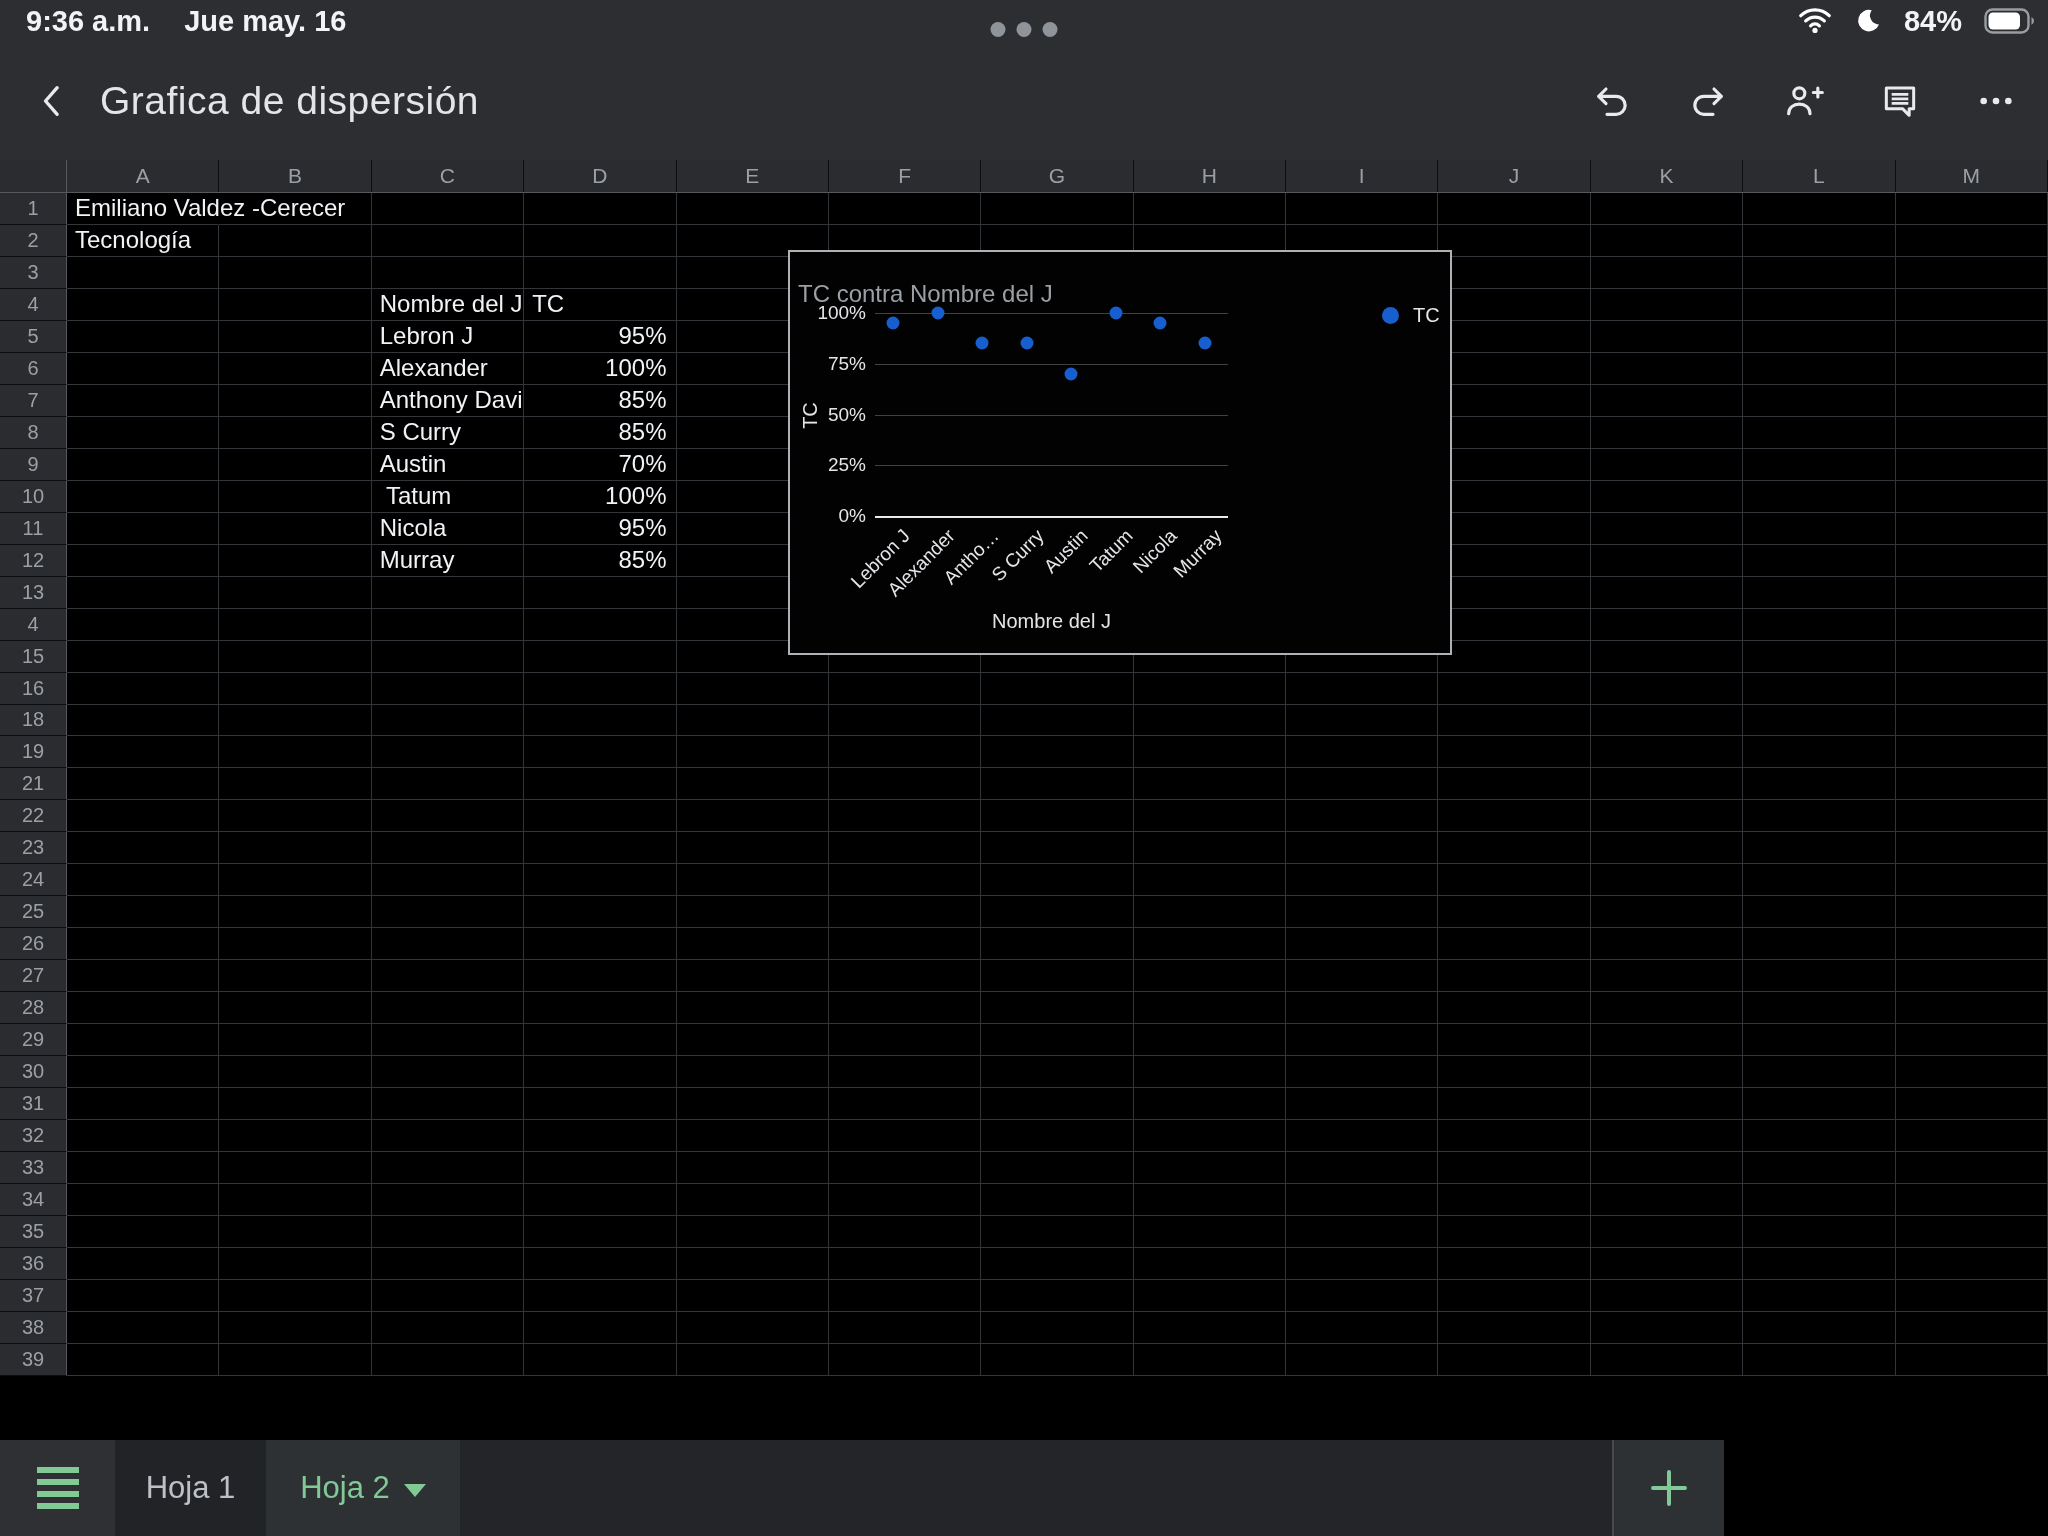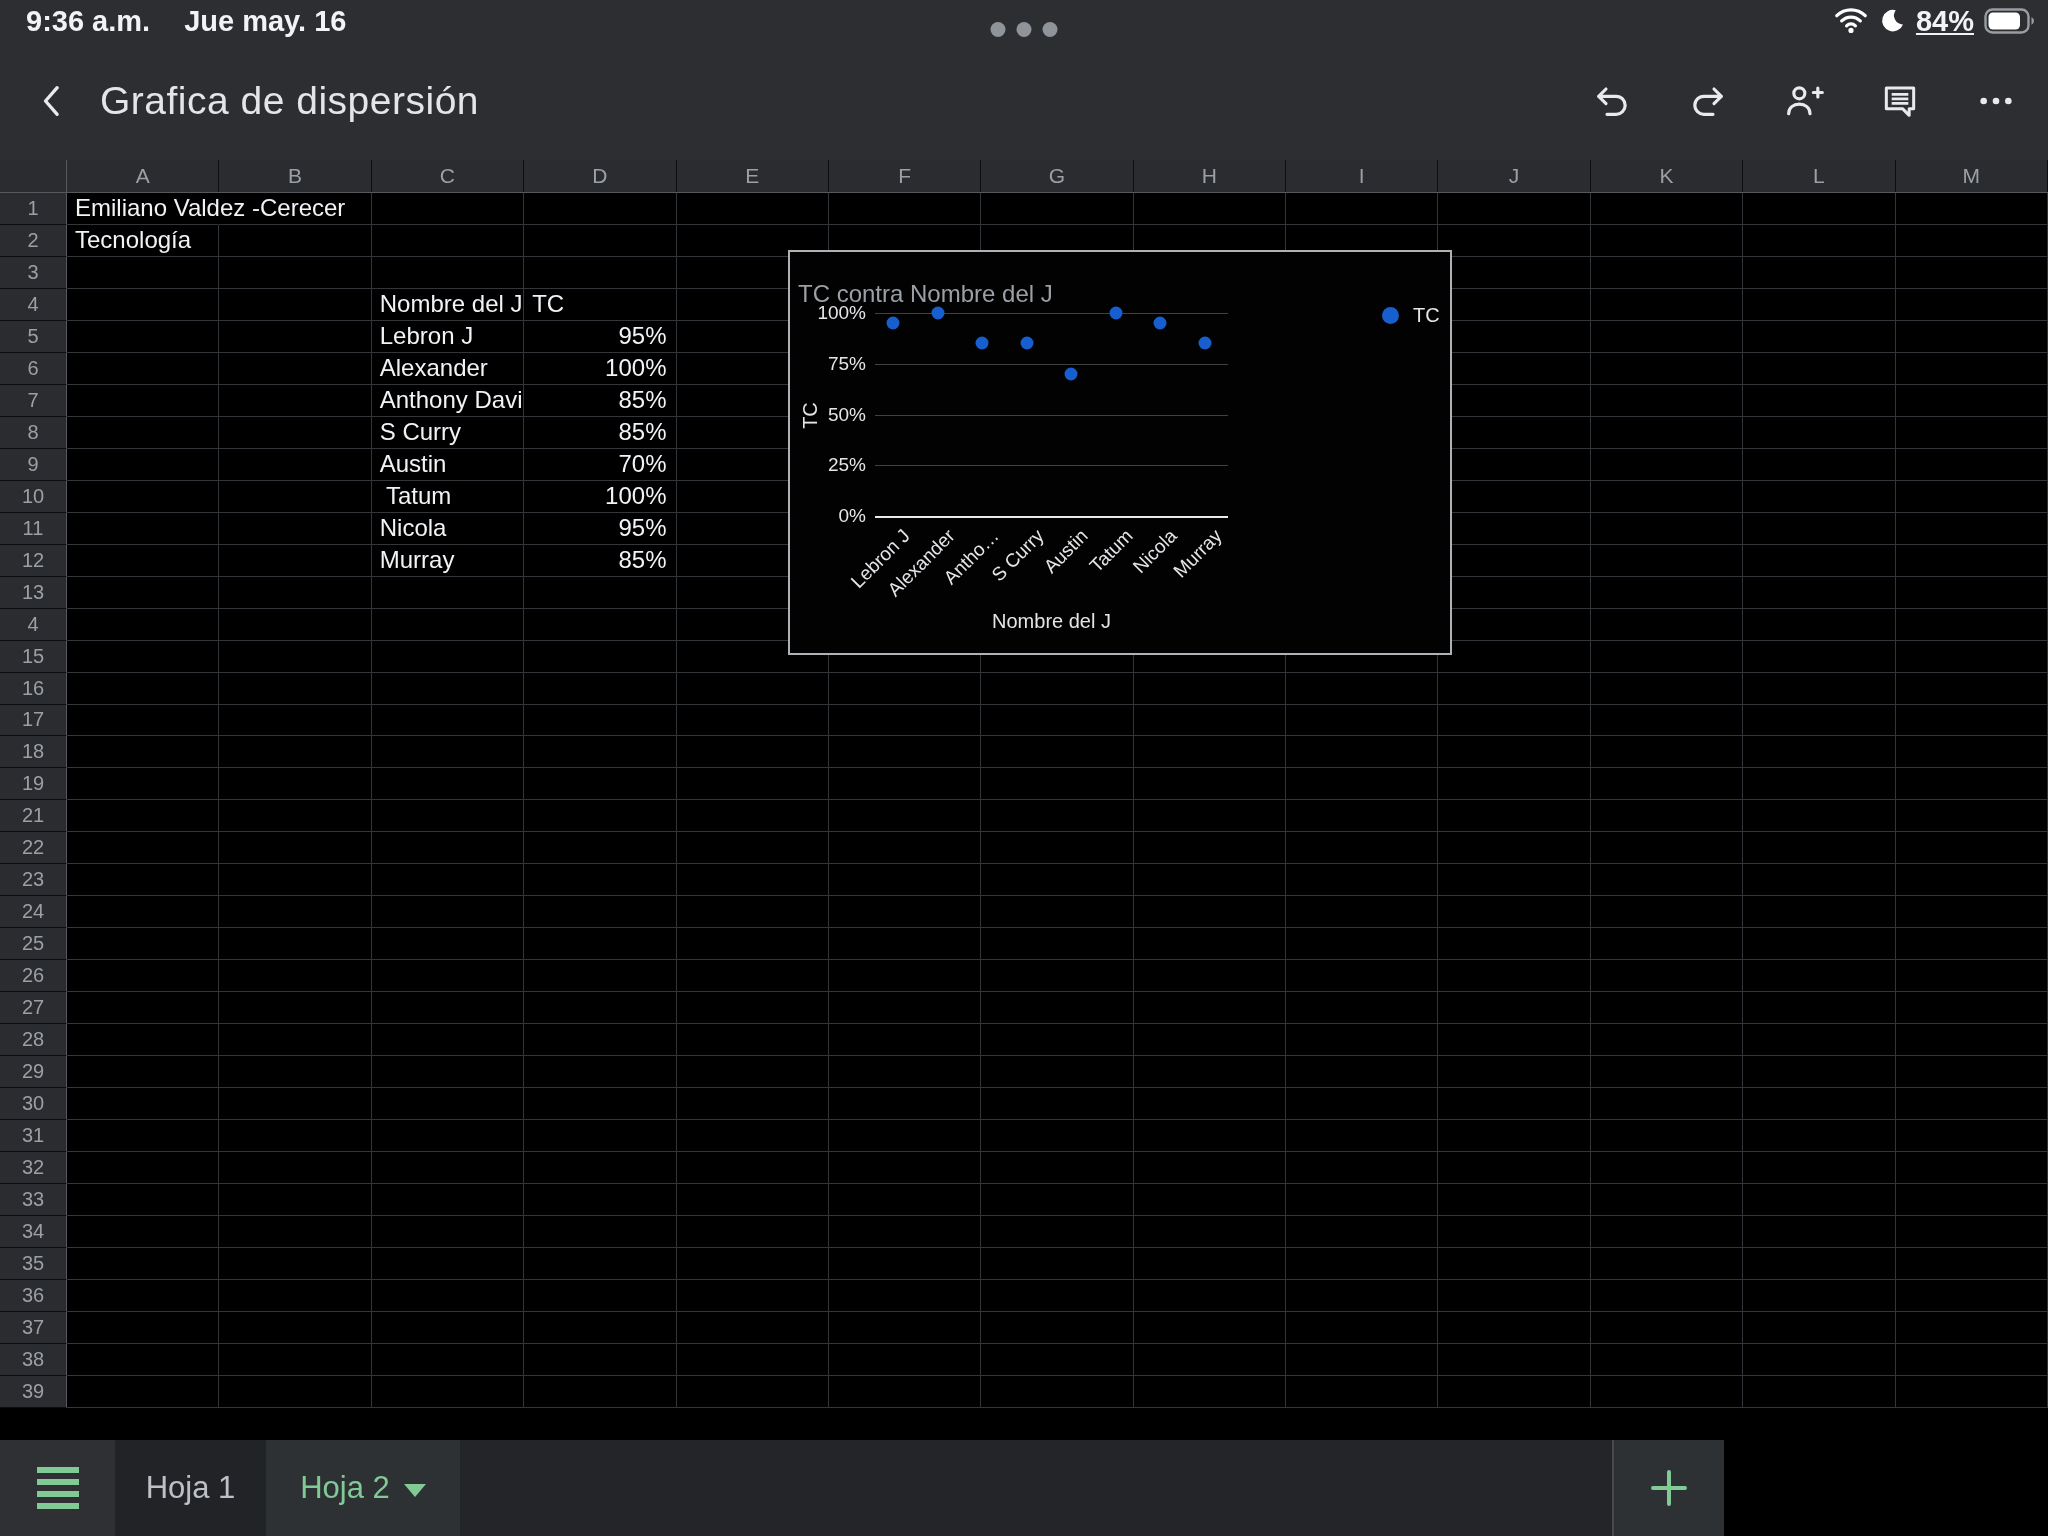--- a/index.html
+++ b/index.html
@@ -7,21 +7,21 @@
               font-family:"Liberation Sans", sans-serif; }
   .screen { position:relative; width:2048px; height:1536px; background:#000; }
 
   
   .chrome { position:absolute; left:0; top:0; width:2048px; height:160px; background:#2c2e32; }
   .statusbar { position:absolute; left:0; top:0; width:100%; height:42px;
                display:flex; align-items:center; color:#f2f3f5; font-size:29px; font-weight:600; }
   .status-left { display:flex; gap:34px; padding-left:26px; }
   .multitask { position:absolute; left:50%; top:22px; transform:translateX(-50%); display:flex; gap:11px; }
   .multitask i { width:15px; height:15px; border-radius:50%; background:#8f939a; display:block; }
-  .status-right { position:absolute; right:12px; top:0; height:42px; display:flex; align-items:center; gap:10px;text-decoration:underline; }
+  .status-right { position:absolute; right:12px; top:0; height:42px; display:flex; align-items:center; gap:22px; }
   .status-right svg { display:block; }
 
   .toolbar { position:absolute; left:0; top:42px; width:100%; height:118px; display:flex; align-items:center; }
   .back-btn { width:70px; height:70px; margin-left:18px; display:flex; align-items:center; justify-content:center; color:#e8eaed; }
   .doc-title { color:#e3e5e8; font-size:39px; margin-left:12px; letter-spacing:.5px; }
   .tool-actions { position:absolute; right:30px; top:0; height:118px; display:flex; align-items:center; gap:52px; }
   .tool-btn { width:44px; height:44px; display:flex; align-items:center; justify-content:center; color:#e8eaed; }
   .tool-btn svg { width:40px; height:40px; }
 
   
@@ -450,36 +450,20 @@
         <div class="cell"></div>
         <div class="cell"></div>
         <div class="cell"></div>
         <div class="cell"></div>
         <div class="cell"></div>
         <div class="cell"></div>
         <div class="cell"></div>
       </div>
       <div class="grid-row">
         <div class="row-h">16</div>
-        <div class="cell"></div>
-        <div class="cell"></div>
-        <div class="cell"></div>
-        <div class="cell"></div>
-        <div class="cell"></div>
-        <div class="cell"></div>
-        <div class="cell"></div>
-        <div class="cell"></div>
-        <div class="cell"></div>
-        <div class="cell"></div>
-        <div class="cell"></div>
-        <div class="cell"></div>
-        <div class="cell"></div>
-      </div>
-      <div class="grid-row">
-        <div class="row-h">17</div>
         <div class="cell"></div>
         <div class="cell"></div>
         <div class="cell"></div>
         <div class="cell"></div>
         <div class="cell"></div>
         <div class="cell"></div>
         <div class="cell"></div>
         <div class="cell"></div>
         <div class="cell"></div>
         <div class="cell"></div>

